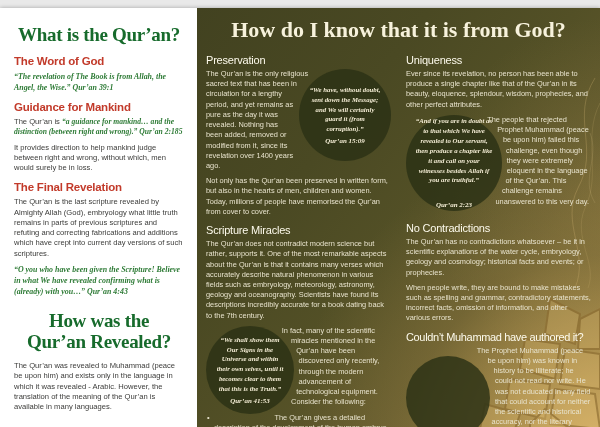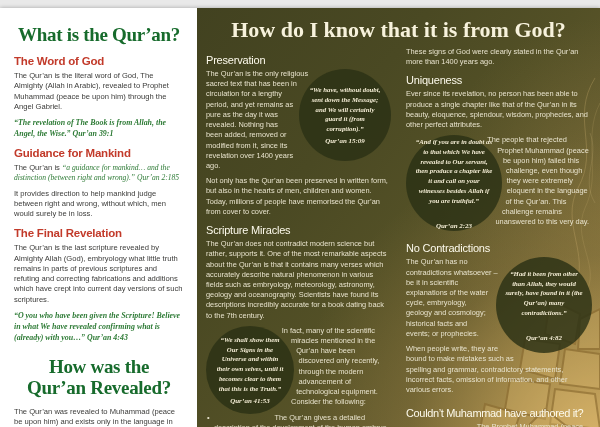--- a/index.html
+++ b/index.html
@@ -21,21 +21,21 @@
     color:#c23a2a;font-size:11.5px;font-weight:bold;margin:8px 0 4px;letter-spacing:-.2px;
   }
   .left-col p.body{
     font-size:7.6px;line-height:1.35;color:#3b3b39;margin:0 0 5px;
   }
   .green-quote{
     font-family:"Liberation Serif",serif;font-style:italic;font-weight:bold;
     color:#2e7b36;font-size:7.9px;line-height:1.4;margin:2px 0 6px;
   }
   .inline-quote{
-    font-family:"Liberation Serif",serif;font-style:italic;font-weight:normal;color:#2e7b36;
+    font-family:"Liberation Serif",serif;font-style:italic;font-weight:bold;color:#2e7b36;
   }
   .left-title2{
     font-family:"Liberation Serif",serif;font-weight:bold;color:#176b2c;
     font-size:19px;line-height:1.08;text-align:center;margin:14px 8px 9px;letter-spacing:-.3px;
   }
   
   .panel{
     position:absolute;left:197px;top:0;width:403px;height:421px;box-sizing:border-box;
     background:
       radial-gradient(circle at 100% 104%, rgba(216,178,104,.95) 0%, rgba(196,160,88,.65) 16%, rgba(160,132,70,.32) 32%, rgba(0,0,0,0) 52%),
@@ -78,21 +78,20 @@
 </style>
 </head>
 <body>
 
 <div class="page">
 
   <div class="left-col">
     <div class="left-title">What is the Qur’an?</div>
 
     <div class="red-h">The Word of God</div>
-    <p class="body">The Qur’an is the literal word of God, The Almighty (Allah in Arabic), revealed to Prophet Muhammad (peace be upon him) through the Angel Gabriel.</p>
     <p class="green-quote">“The revelation of The Book is from Allah, the Angel, the Wise.” Qur’an 39:1</p>
 
     <div class="red-h">Guidance for Mankind</div>
     <p class="body"><span>The Qur’an is </span><span class="inline-quote">“a guidance for mankind… and the distinction (between right and wrong).” Qur’an 2:185</span></p>
     <p class="body">It provides direction to help mankind judge between right and wrong, without which, men would surely be in loss.</p>
 
     <div class="red-h">The Final Revelation</div>
     <p class="body">The Qur’an is the last scripture revealed by Almighty Allah (God), embryology what little truth remains in parts of previous scriptures and refuting and correcting fabrications and additions which have crept into current day versions of such scriptures.</p>
     <p class="green-quote">“O you who have been given the Scripture! Believe in what We have revealed confirming what is (already) with you…” Qur’an 4:43</p>
 
@@ -144,38 +143,33 @@
             <div class="q">“We shall show them Our Signs in the Universe and within their own selves, until it becomes clear to them that this is the Truth.”</div>
             <div class="r">Qur’an 41:53</div>
           </div>
           <p>In fact, many of the scientific miracles mentioned in the Qur’an have been discovered only recently, through the modern advancement of technological equipment. Consider the following:</p>
           <p class="bullet">The Qur’an gives a detailed description of the development of the human embryo. These details were unknown to the scientific community until recent times.</p>
         </div>
 
       </div>
 
       <div class="colB">
-        <p>These signs of God were clearly stated in the Qur’an more than 1400 years ago.</p>
 
         <h3>Uniqueness</h3>
         <p>Ever since its revelation, no person has been able to produce a single chapter like that of the Qur’an in its beauty, eloquence, splendour, wisdom, prophecies, and other perfect attributes.</p>
         <div class="clearfix">
           <div class="circle c96 float-l">
             <div class="q">“And if you are in doubt as to that which We have revealed to Our servant, then produce a chapter like it and call on your witnesses besides Allah if you are truthful.”</div>
             <div class="r">Qur’an 2:23</div>
           </div>
           <p>The people that rejected Prophet Muhammad (peace be upon him) failed this challenge, even though they were extremely eloquent in the language of the Qur’an. This challenge remains unanswered to this very day.</p>
         </div>
 
         <h3>No Contradictions</h3>
         <div class="clearfix">
-          <div class="circle c96 float-r">
-            <div class="q">“Had it been from other than Allah, they would surely, have found in it (the Qur’an) many contradictions.”</div>
-            <div class="r">Qur’an 4:82</div>
-          </div>
           <p>The Qur’an has no contradictions whatsoever – be it in scientific explanations of the water cycle, embryology, geology and cosmology; historical facts and events; or prophecies.</p>
           <p>When people write, they are bound to make mistakes such as spelling and grammar, contradictory statements, incorrect facts, omission of information, and other various errors.</p>
         </div>
 
         <h3 class="wide">Couldn’t Muhammad have authored it?</h3>
         <div class="clearfix">
           <div class="circle c84 float-l" style="margin-top:10px;">
             
             
           </div>

